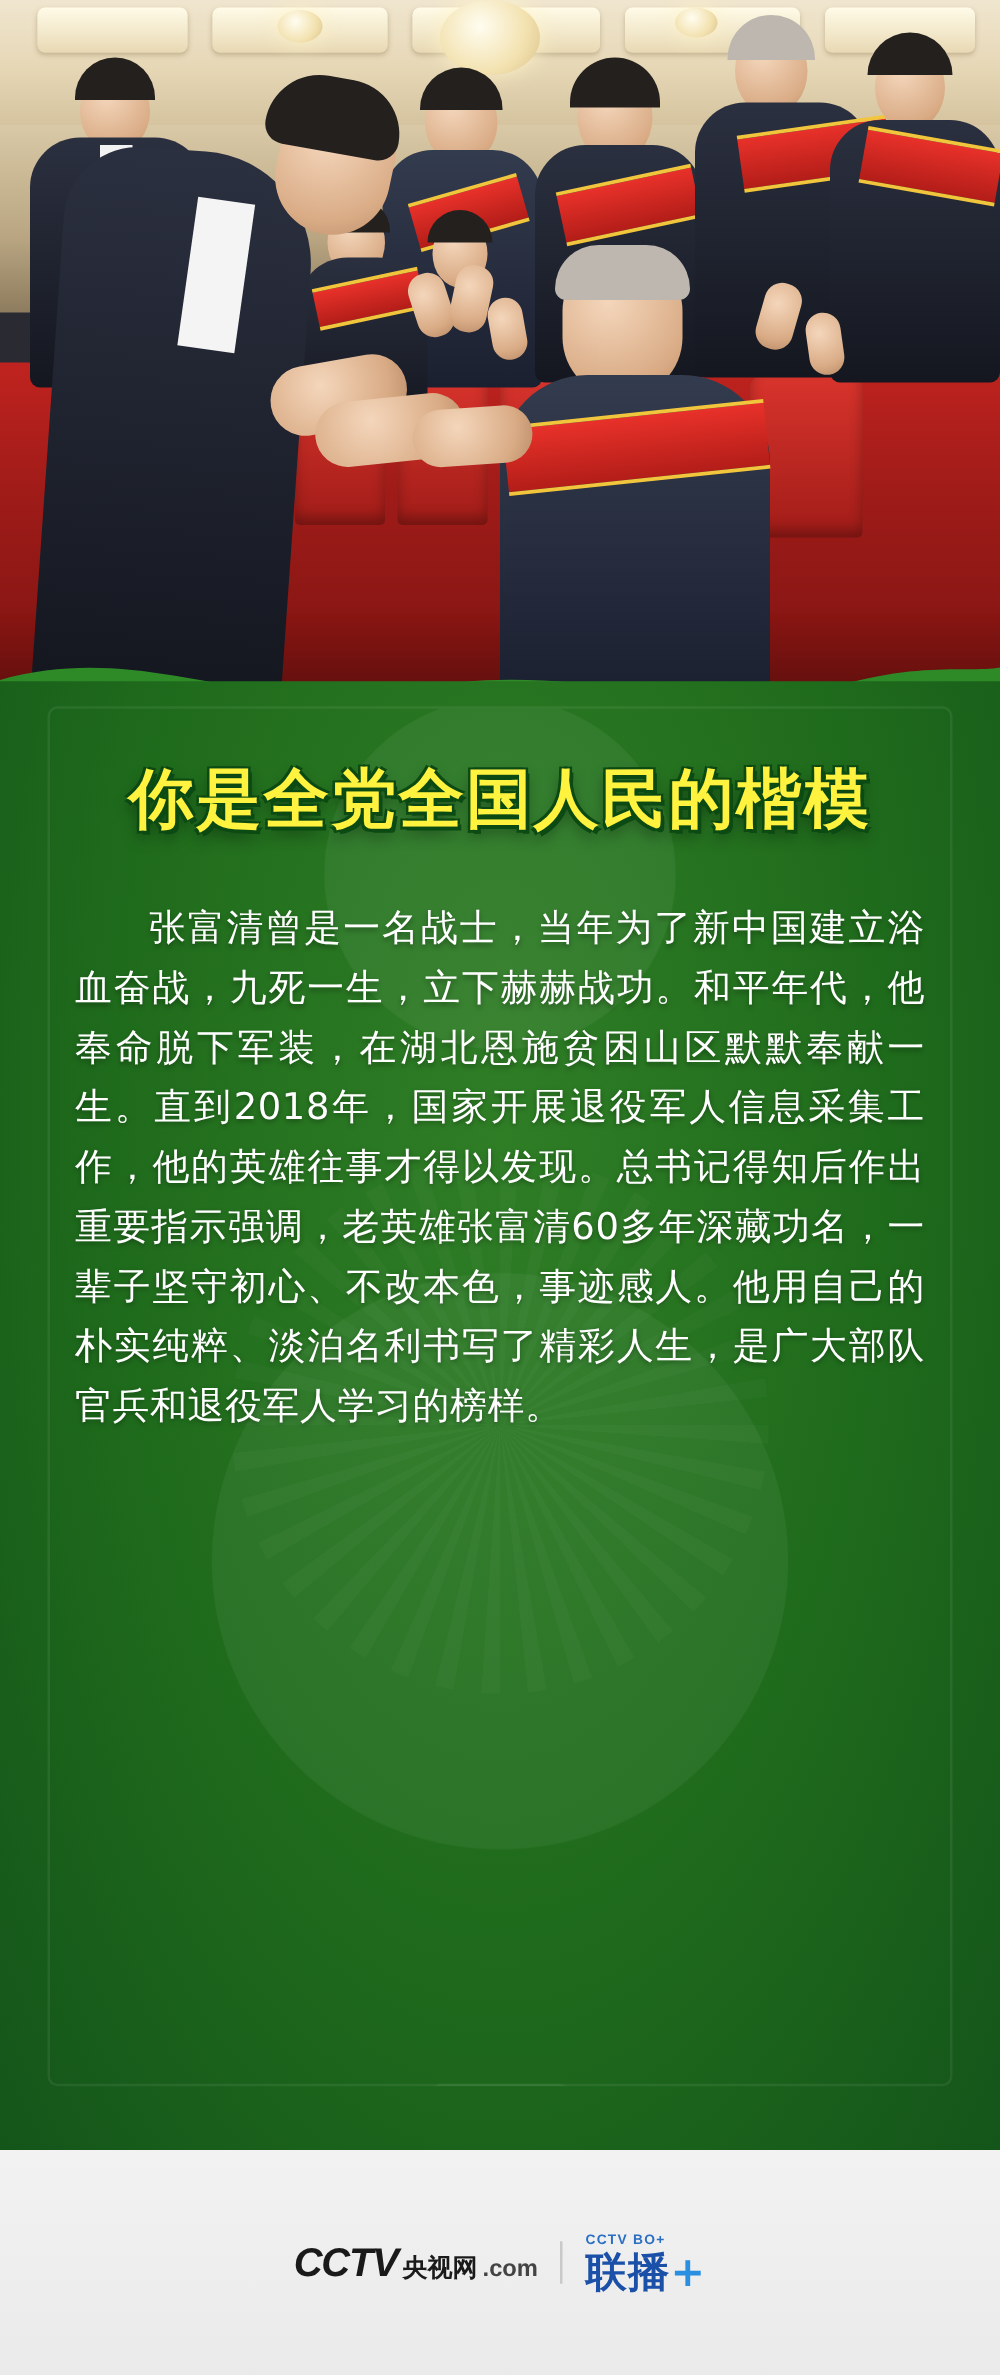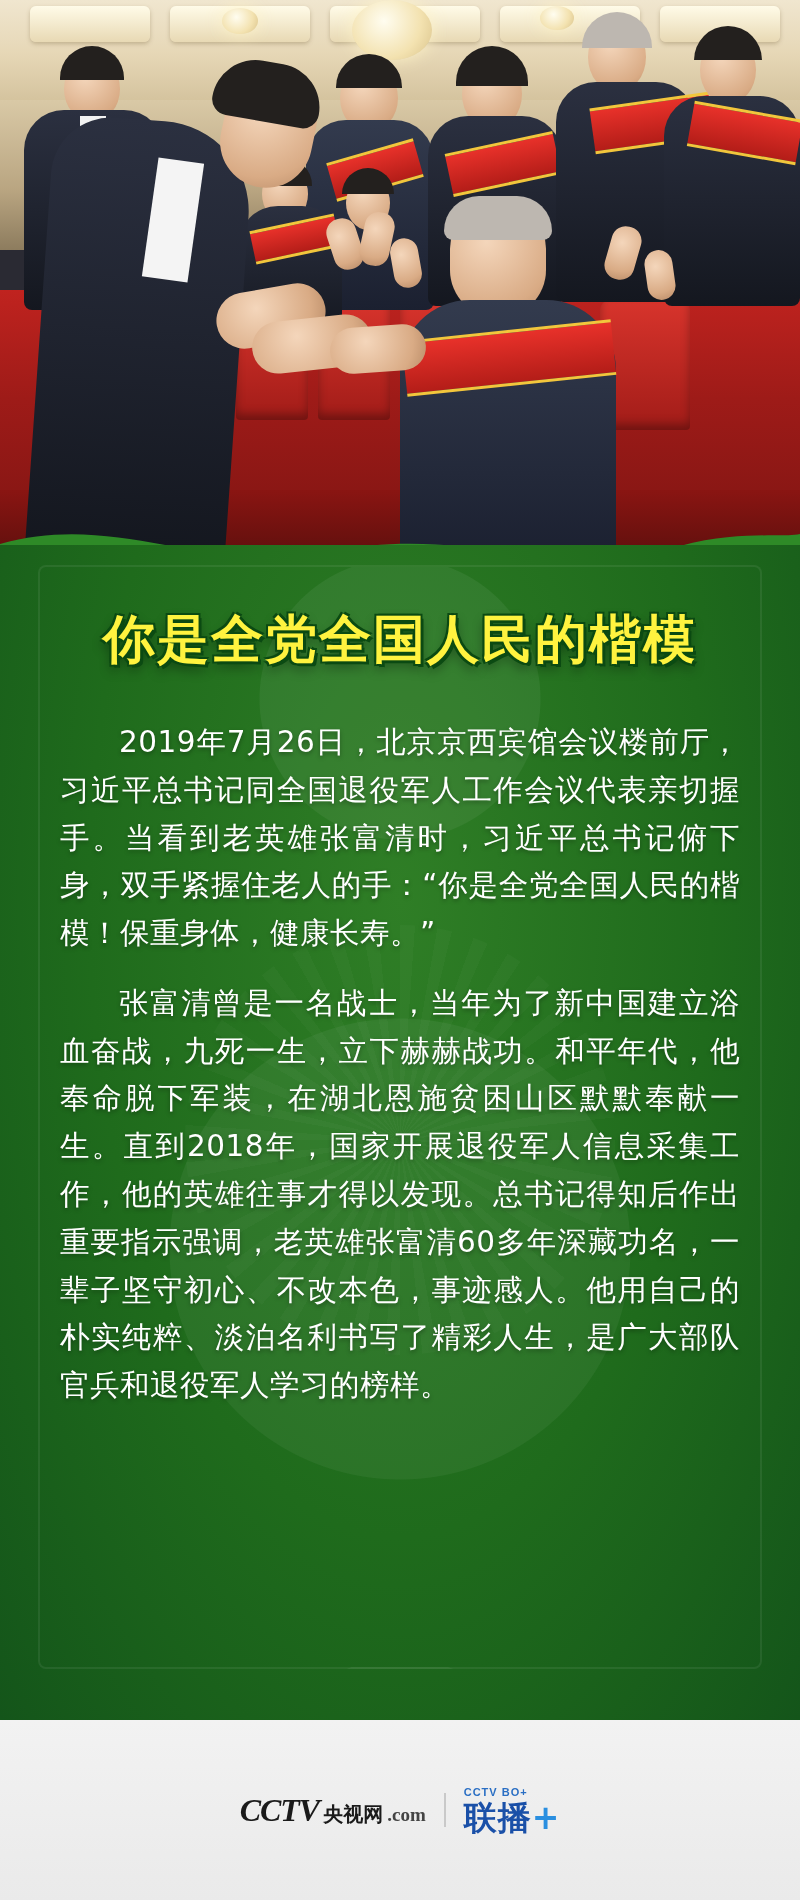--- a/index.html
+++ b/index.html
@@ -132,21 +132,21 @@
   .body-text p { text-indent: 2em; margin-bottom: 22px; }
 
   
   .footer {
     position: absolute; left: 0; top: 1720px; width: 800px; height: 180px;
     background: linear-gradient(180deg,#f2f2f2 0%, #eaeaea 100%);
     display: flex; align-items: center; justify-content: center; gap: 18px;
   }
   .logo-cctv {
     display: flex; align-items: baseline; gap: 4px;
-    font-family: Liberation Serif, serif;
+    font-family: Liberation Sans, sans-serif;
     justify-content: space-between;
   }
   .logo-cctv .mark {
     font-size: 32px; font-weight: bold; color: #1a1a1a; letter-spacing: -1px;
     font-style: italic;
   }
   .logo-cctv .cn { font-size: 20px; font-weight: bold; color: #1a1a1a; }
   .logo-cctv .dotcom { font-size: 19px; color: #444; font-weight: bold; }
   .logo-lb {
     display: flex; flex-direction: column; line-height: 1;
@@ -245,21 +245,20 @@
       <path d="M0,88 C140,62 240,112 370,90 C500,68 600,110 720,86 C760,78 785,82 800,80 L800,120 L0,120 Z" fill="#1a661c"></path>
     </svg>
   </div>
 
   <div class="content">
     <div class="emblem"></div>
 
     <h1 class="title">你是全党全国人民的楷模</h1>
 
     <div class="body-text">
-      <p>2019年7月26日，北京京西宾馆会议楼前厅，习近平总书记同全国退役军人工作会议代表亲切握手。当看到老英雄张富清时，习近平总书记俯下身，双手紧握住老人的手：“你是全党全国人民的楷模！保重身体，健康长寿。”</p>
       <p>张富清曾是一名战士，当年为了新中国建立浴血奋战，九死一生，立下赫赫战功。和平年代，他奉命脱下军装，在湖北恩施贫困山区默默奉献一生。直到2018年，国家开展退役军人信息采集工作，他的英雄往事才得以发现。总书记得知后作出重要指示强调，老英雄张富清60多年深藏功名，一辈子坚守初心、不改本色，事迹感人。他用自己的朴实纯粹、淡泊名利书写了精彩人生，是广大部队官兵和退役军人学习的榜样。</p>
     </div>
   </div>
 
   <div class="footer">
     <div class="logo-cctv">
       <span class="mark">CCTV</span>
       <span class="cn">央视网</span>
       <span class="dotcom">.com</span>
     </div>

